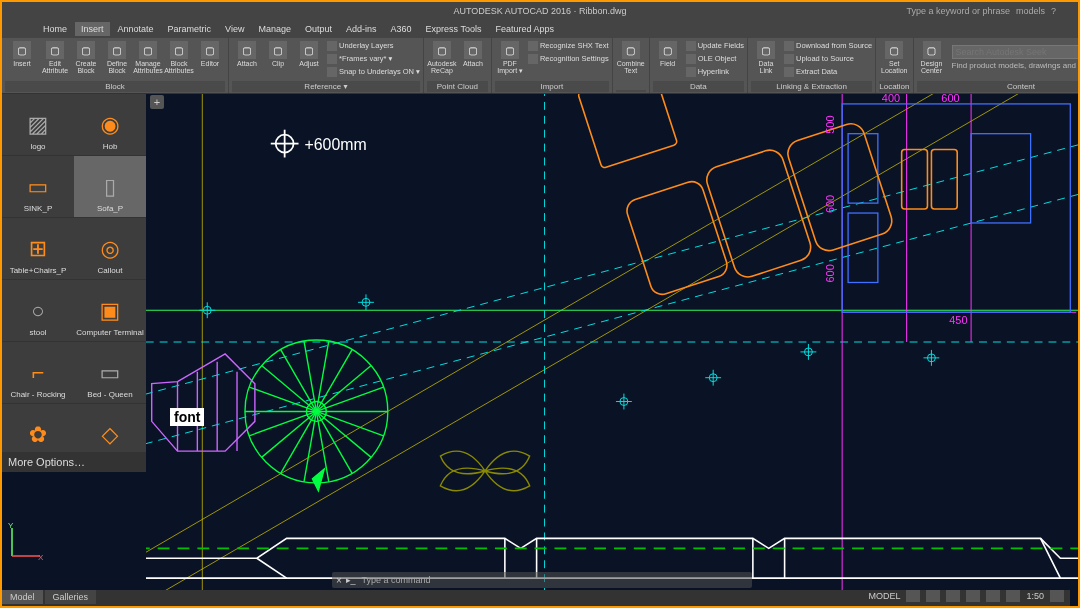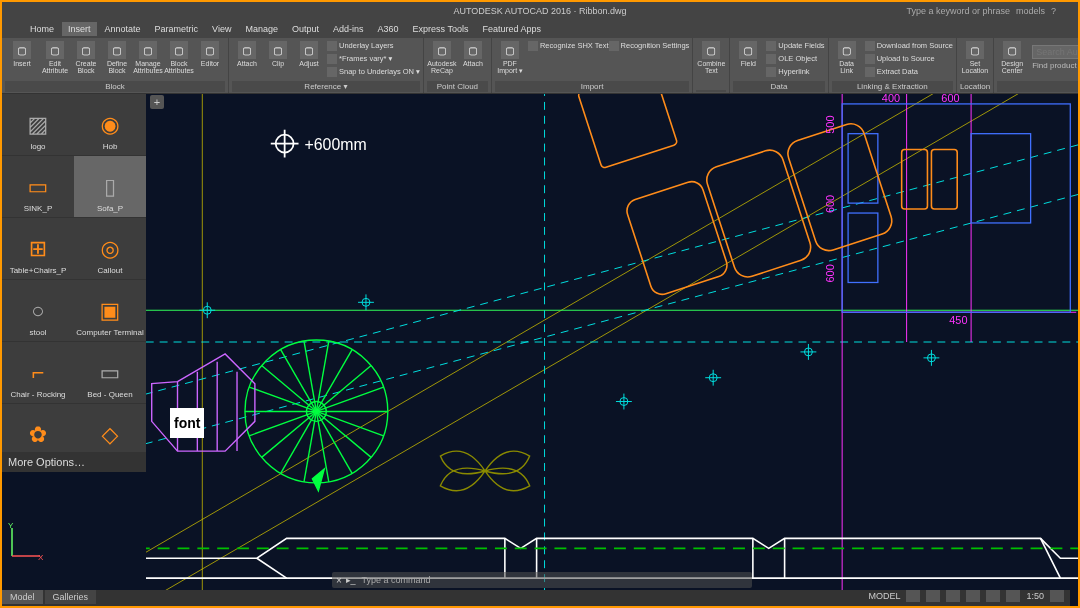--- a/index.html
+++ b/index.html
@@ -1,19 +1,19 @@
 <!DOCTYPE html>
 <html><head>
 <meta charset="utf-8">
 <style>
 *{box-sizing:border-box;margin:0;padding:0;font-family:"Segoe UI",Arial,sans-serif;user-select:none}
 body{width:1080px;height:608px;background:#0a1225;overflow:hidden;position:relative;border:2px solid #ff9900}
 .titlebar{height:18px;background:#444;display:flex;align-items:center;justify-content:center;color:#ccc;font-size:9px;position:relative}
 .titlebar .right{position:absolute;right:22px;display:flex;gap:6px;font-size:9px;color:#aaa}
-.menubar{height:18px;background:#444;display:flex;align-items:center;padding-left:22px;gap:2px}
+.menubar{height:18px;background:#444;display:flex;align-items:center;padding-left:35px;gap:2px}
 .menubar .tab{color:#ddd;font-size:9px;padding:2px 6px;cursor:pointer}
 .menubar .tab.active{background:#666}
 .ribbon{height:56px;background:#555;display:flex;border-bottom:1px solid #333}
 .ribbon-group{display:flex;flex-direction:column;border-right:1px solid #444;padding:1px 3px;position:relative}
 .ribbon-group .buttons{display:flex;flex:1;align-items:flex-start;gap:1px}
 .ribbon-group .glabel{text-align:center;font-size:8px;color:#ccc;padding:1px 0;background:#4a4a4a}
 .rbtn{display:flex;flex-direction:column;align-items:center;justify-content:flex-start;width:30px;height:42px;cursor:pointer;padding-top:2px}
 .rbtn .ico{width:18px;height:18px;display:flex;align-items:center;justify-content:center;background:#666;font-size:10px;color:#fff;margin-bottom:1px}
 .rbtn .lbl{font-size:7px;color:#ddd;text-align:center;line-height:1;white-space:pre-wrap}
 .rbtn.big{width:34px}
@@ -35,21 +35,21 @@
 .canvas{position:absolute;left:144px;right:0;top:0;bottom:0}
 .canvas svg{width:100%;height:100%}
 .ucs{position:absolute;left:4px;bottom:28px;pointer-events:none}
 .cmdline{position:absolute;left:330px;bottom:2px;height:16px;width:420px;background:rgba(80,80,80,.55);display:flex;align-items:center;border-radius:2px}
 .cmdline .x{width:14px;color:#ccc;text-align:center;font-size:10px;cursor:pointer}
 .cmdline .prompt{color:#aaa;font-size:9px;padding-left:6px}
 .statusbar{position:absolute;left:0;right:8px;bottom:0;height:16px;background:#333;display:flex;align-items:flex-start;color:#ccc;font-size:9px}
 .statusbar .stab{padding:2px 8px;background:#555;margin-right:2px;cursor:pointer}
 .statusbar .right{position:absolute;right:6px;display:flex;gap:6px;align-items:center}
 .statusbar .right .i{width:14px;height:12px;background:#555;cursor:pointer}
-.annot{position:absolute;background:#fff;color:#000;font-size:14px;font-weight:600;padding:7px 4px;pointer-events:none}
+.annot{position:absolute;background:#fff;color:#000;font-size:14px;font-weight:600;padding:1px 4px;pointer-events:none}
 </style>
 </head>
 <body>
 
 <div class="titlebar">
   <span>AUTODESK AUTOCAD 2016 · Ribbon.dwg</span>
   <div class="right">
     <span>Type a keyword or phrase</span>
     <span>models</span>
     <span>?</span>
@@ -145,21 +145,21 @@
       </div>
       <div class="glabel">Point Cloud</div>
     </div>
     <div class="ribbon-group">
       <div class="buttons">
         <div class="rbtn">
           <div class="ico">▢</div>
           <div class="lbl">PDF
 Import ▾</div>
         </div>
-        <div style="display: flex; justify-content: center; margin-left: 2px; text-align: center;">
+        <div style="display: flex; flex-direction: column; justify-content: center; margin-left: 2px; text-align: center;">
           <div class="rsmall"><span class="dot"></span>Recognize SHX Text</div>
           <div class="rsmall"><span class="dot"></span>Recognition Settings</div>
         </div>
       </div>
       <div class="glabel">Import</div>
     </div>
     <div class="ribbon-group">
       <div class="buttons">
         <div class="rbtn">
           <div class="ico">▢</div>

